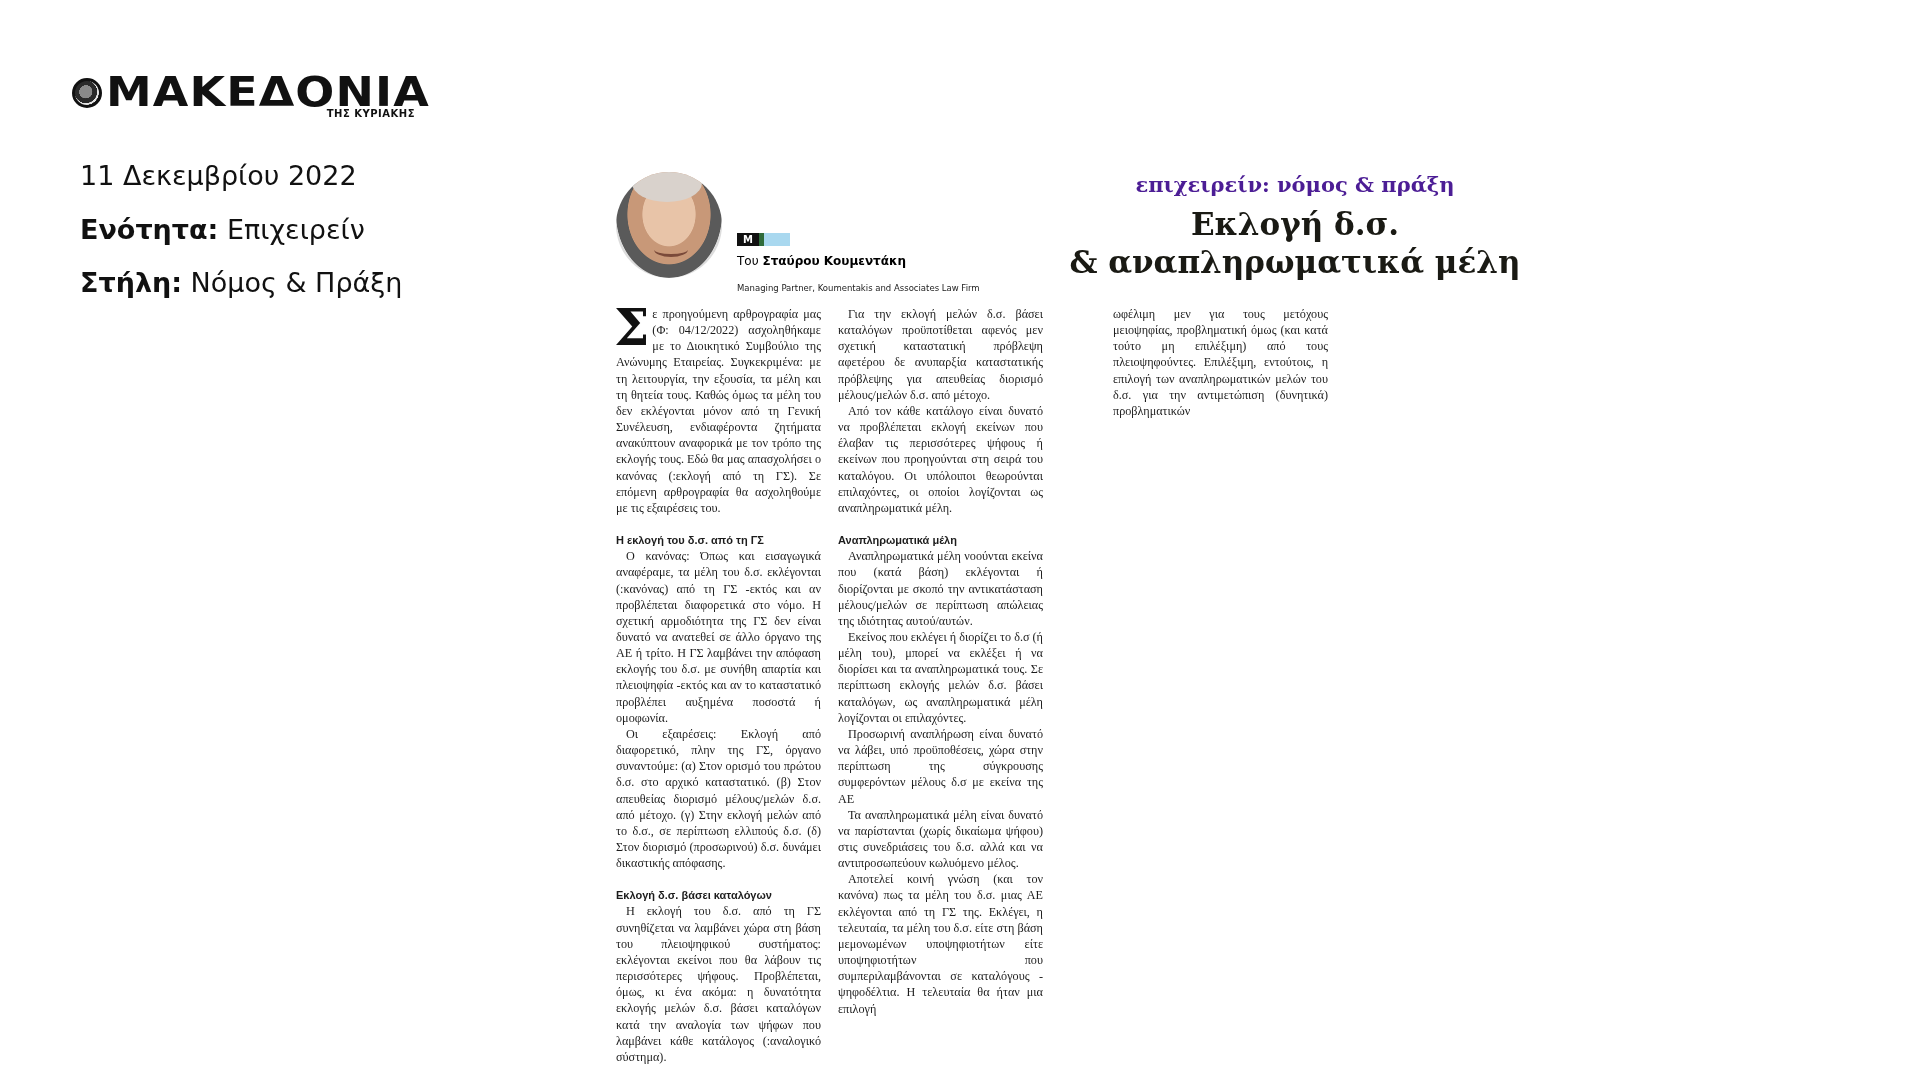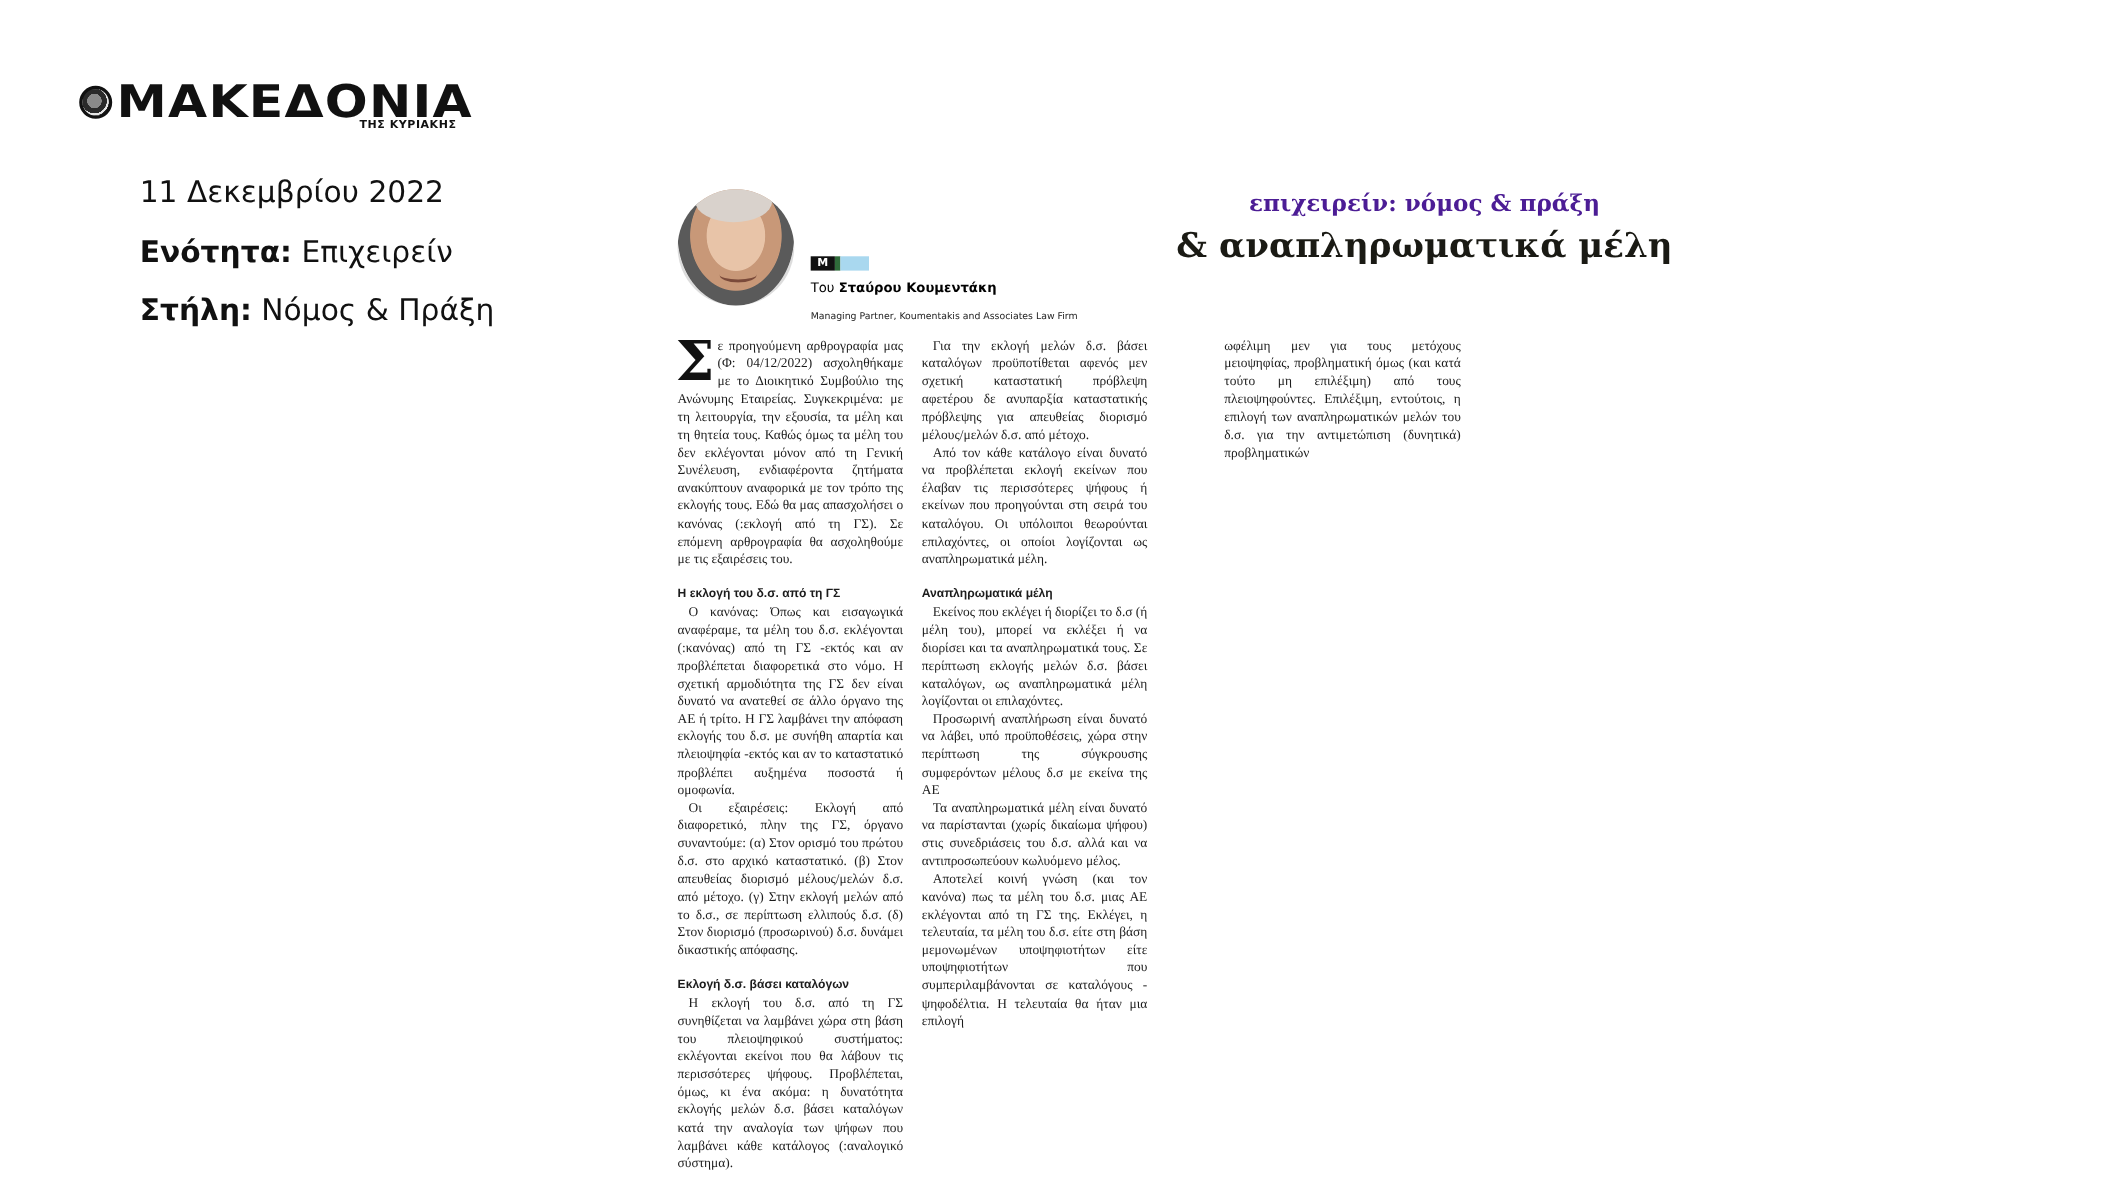--- a/index.html
+++ b/index.html
@@ -17,21 +17,21 @@
     margin-right:4px;
   }
   .logo-word {
     font-family:"DejaVu Sans", sans-serif; font-weight:bold; font-size:41px; letter-spacing:1px;
     line-height:1; color:#111; transform:scaleX(1.12); transform-origin:left center;
   }
   .logo-sub {
     position:absolute; left:75px; top:108px; width:340px; text-align:right;
     font-size:10px; font-weight:bold; letter-spacing:0.5px; color:#111;
   }
-  .meta { position:absolute; left:80px; font-family:"DejaVu Sans", sans-serif; font-size:27px; color:#111;margin-left:47px; }
+  .meta { position:absolute; left:80px; font-family:"DejaVu Sans", sans-serif; font-size:27px; color:#111; }
   .meta b { font-weight:bold; }
   .meta-date { top:160px; }
   .meta-section { top:214px; }
   .meta-column { top:267px; }
 
   
   .clip { position:absolute; left:610px; top:160px; width:940px; height:880px; }
   .portrait {
     position:absolute; left:6px; top:12px; width:106px; height:106px; border-radius:50%;
     background:radial-gradient(ellipse at 50% 40%, #e8c4a8 0 35%, #c89878 36% 55%, #5a5a5a 56% 70%, #dcdcdc 71%);
@@ -106,39 +106,41 @@
     <span class="bar"></span>
     <span class="blue"></span>
   </div>
   <div class="byline">
     <span>Του </span><b>Σταύρου Κουμεντάκη</b>
   </div>
   <div class="byline-role">Managing Partner, Koumentakis and Associates Law Firm</div>
 
   <div class="kicker">επιχειρείν: νόμος &amp; πράξη</div>
   <div class="headline">
+    <div>Εκλογή δ.σ.</div>
     <div>&amp; αναπληρωματικά μέλη</div>
   </div>
 
   <div class="col col1">
     <p class="noind"><span class="dropcap">Σ</span><span>ε προηγούμενη αρθρογραφία μας (Φ: 04/12/2022) ασχοληθήκαμε με το Διοικητικό Συμβούλιο της Ανώνυμης Εταιρείας. Συγκεκριμένα: με τη λειτουργία, την εξουσία, τα μέλη και τη θητεία τους. Καθώς όμως τα μέλη του δεν εκλέγονται μόνον από τη Γενική Συνέλευση, ενδιαφέροντα ζητήματα ανακύπτουν αναφορικά με τον τρόπο της εκλογής τους. Εδώ θα μας απασχολήσει ο κανόνας (:εκλογή από τη ΓΣ). Σε επόμενη αρθρογραφία θα ασχοληθούμε με τις εξαιρέσεις του.</span></p>
     <div class="gap"></div>
     <h4>Η εκλογή του δ.σ. από τη ΓΣ</h4>
     <p>Ο κανόνας: Όπως και εισαγωγικά αναφέραμε, τα μέλη του δ.σ. εκλέγονται (:κανόνας) από τη ΓΣ -εκτός και αν προβλέπεται διαφορετικά στο νόμο. Η σχετική αρμοδιότητα της ΓΣ δεν είναι δυνατό να ανατεθεί σε άλλο όργανο της ΑΕ ή τρίτο. Η ΓΣ λαμβάνει την απόφαση εκλογής του δ.σ. με συνήθη απαρτία και πλειοψηφία -εκτός και αν το καταστατικό προβλέπει αυξημένα ποσοστά ή ομοφωνία.</p>
     <p>Οι εξαιρέσεις: Εκλογή από διαφορετικό, πλην της ΓΣ, όργανο συναντούμε: (α) Στον ορισμό του πρώτου δ.σ. στο αρχικό καταστατικό. (β) Στον απευθείας διορισμό μέλους/μελών δ.σ. από μέτοχο. (γ) Στην εκλογή μελών από το δ.σ., σε περίπτωση ελλιπούς δ.σ. (δ) Στον διορισμό (προσωρινού) δ.σ. δυνάμει δικαστικής απόφασης.</p>
     <div class="gap"></div>
     <h4>Εκλογή δ.σ. βάσει καταλόγων</h4>
     <p>Η εκλογή του δ.σ. από τη ΓΣ συνηθίζεται να λαμβάνει χώρα στη βάση του πλειοψηφικού συστήματος: εκλέγονται εκείνοι που θα λάβουν τις περισσότερες ψήφους. Προβλέπεται, όμως, κι ένα ακόμα: η δυνατότητα εκλογής μελών δ.σ. βάσει καταλόγων κατά την αναλογία των ψήφων που λαμβάνει κάθε κατάλογος (:αναλογικό σύστημα).</p>
   </div>
 
   <div class="col col2">
     <p>Για την εκλογή μελών δ.σ. βάσει καταλόγων προϋποτίθεται αφενός μεν σχετική καταστατική πρόβλεψη αφετέρου δε ανυπαρξία καταστατικής πρόβλεψης για απευθείας διορισμό μέλους/μελών δ.σ. από μέτοχο.</p>
     <p>Από τον κάθε κατάλογο είναι δυνατό να προβλέπεται εκλογή εκείνων που έλαβαν τις περισσότερες ψήφους ή εκείνων που προηγούνται στη σειρά του καταλόγου. Οι υπόλοιποι θεωρούνται επιλαχόντες, οι οποίοι λογίζονται ως αναπληρωματικά μέλη.</p>
     <div class="gap"></div>
     <h4>Αναπληρωματικά μέλη</h4>
+    <p>Αναπληρωματικά μέλη νοούνται εκείνα που (κατά βάση) εκλέγονται ή διορίζονται με σκοπό την αντικατάσταση μέλους/μελών σε περίπτωση απώλειας της ιδιότητας αυτού/αυτών.</p>
     <p>Εκείνος που εκλέγει ή διορίζει το δ.σ (ή μέλη του), μπορεί να εκλέξει ή να διορίσει και τα αναπληρωματικά τους. Σε περίπτωση εκλογής μελών δ.σ. βάσει καταλόγων, ως αναπληρωματικά μέλη λογίζονται οι επιλαχόντες.</p>
     <p>Προσωρινή αναπλήρωση είναι δυνατό να λάβει, υπό προϋποθέσεις, χώρα στην περίπτωση της σύγκρουσης συμφερόντων μέλους δ.σ με εκείνα της ΑΕ</p>
     <p>Τα αναπληρωματικά μέλη είναι δυνατό να παρίστανται (χωρίς δικαίωμα ψήφου) στις συνεδριάσεις του δ.σ. αλλά και να αντιπροσωπεύουν κωλυόμενο μέλος.</p>
     <p>Αποτελεί κοινή γνώση (και τον κανόνα) πως τα μέλη του δ.σ. μιας ΑΕ εκλέγονται από τη ΓΣ της. Εκλέγει, η τελευταία, τα μέλη του δ.σ. είτε στη βάση μεμονωμένων υποψηφιοτήτων είτε υποψηφιοτήτων που συμπεριλαμβάνονται σε καταλόγους - ψηφοδέλτια. Η τελευταία θα ήταν μια επιλογή</p>
   </div>
 
   <div class="col col3">
     <p class="noind">ωφέλιμη μεν για τους μετόχους μειοψηφίας, προβληματική όμως (και κατά τούτο μη επιλέξιμη) από τους πλειοψηφούντες. Επιλέξιμη, εντούτοις, η επιλογή των αναπληρωματικών μελών του δ.σ. για την αντιμετώπιση (δυνητικά) προβληματικών</p>
   </div>
 

